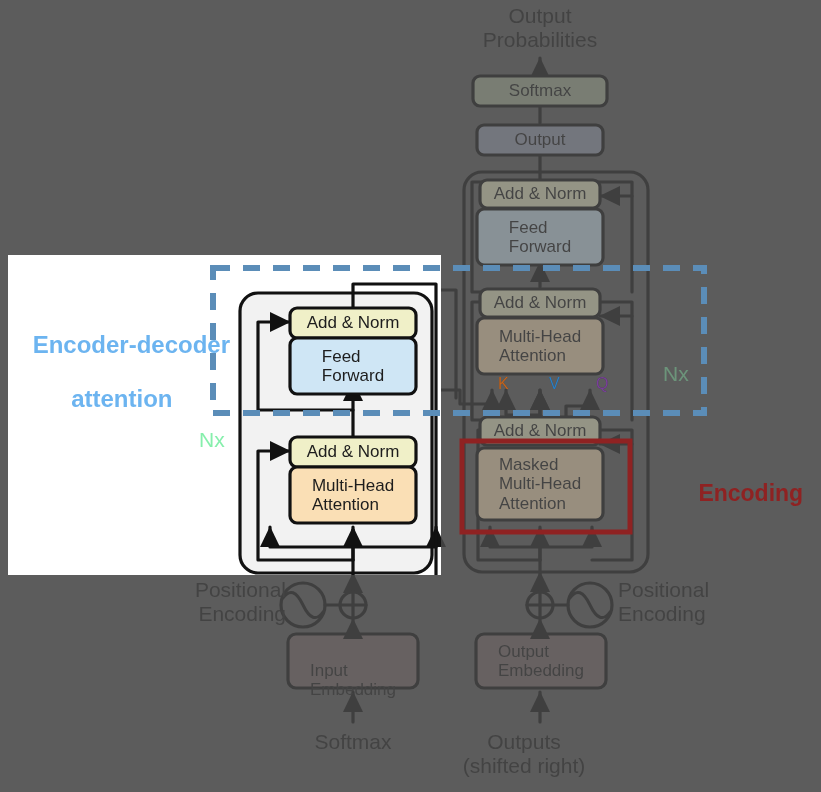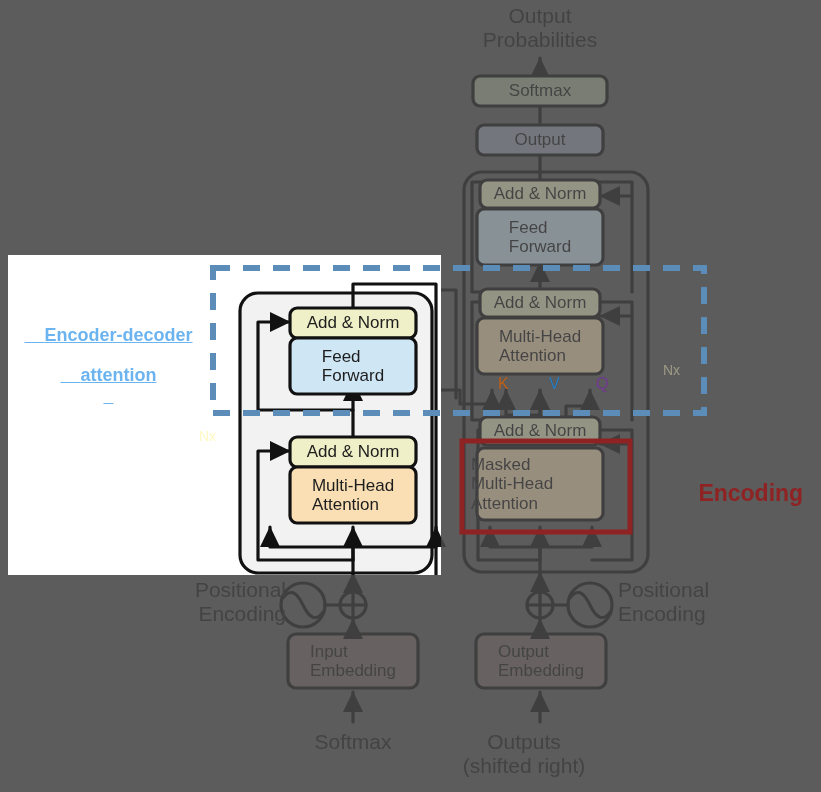--- a/index.html
+++ b/index.html
@@ -53,22 +53,22 @@
     white-space: pre;
     line-height: 1.12;
   }
   .kvq {
     position: absolute;
     font-size: 16px;
     font-weight: 500;
   }
   .nx {
     position: absolute;
-    font-size: 14px;
-    color: #fef9c3;
+    font-size: 21px;
+    color: #86efac;
   }
   
   #white-panel {
     position: absolute;
     background: #ffffff;
   }
   
   #dim-veil {
     position: absolute;
     left: 0; top: 0;
@@ -216,40 +216,40 @@
     <div class="boxlbl" style="left:473px; top:76px; width:134px; height:30px;">Softmax</div>
     <div class="boxlbl" style="left:477px; top:125px; width:126px; height:30px;">Output</div>
 
     <div class="boxlbl" style="left:480px; top:180px; width:120px; height:28px;">Add &amp; Norm</div>
     <div class="boxlbl" style="left:477px; top:209px; width:126px; height:56px;">Feed
 Forward</div>
     <div class="boxlbl" style="left:480px; top:289px; width:120px; height:28px;">Add &amp; Norm</div>
     <div class="boxlbl" style="left:477px; top:318px; width:126px; height:56px;">Multi-Head
 Attention</div>
     <div class="boxlbl" style="left:480px; top:417px; width:120px; height:28px;">Add &amp; Norm</div>
-    <div class="boxlbl" style="left:449px; top:448px; width:126px; height:72px;">Masked
+    <div class="boxlbl" style="left:477px; top:448px; width:126px; height:72px;">Masked
 Multi-Head
 Attention</div>
 
     <div class="kvq" style="left:498px; top:375px;">K</div>
     <div class="kvq" style="left:549px; top:375px;">V</div>
     <div class="kvq" style="left:596px; top:375px;">Q</div>
 
     <div class="nx" style="left:663px; top:362px;">Nx</div>
 
     <div class="boxlbl" style="left:290px; top:308px; width:126px; height:30px;">Add &amp; Norm</div>
     <div class="boxlbl" style="left:290px; top:338px; width:126px; height:56px;">Feed
 Forward</div>
     <div class="boxlbl" style="left:290px; top:437px; width:126px; height:30px;">Add &amp; Norm</div>
     <div class="boxlbl" style="left:290px; top:467px; width:126px; height:56px;">Multi-Head
 Attention</div>
 
     <div class="nx" style="left:199px; top:428px;">Nx</div>
 
-    <div class="boxlbl" style="left:288px; top:634px; width:130px; height:54px;">Input
+    <div class="boxlbl" style="left:288px; top:653px; width:130px; height:54px;">Input
 Embedding</div>
     <div class="boxlbl" style="left:476px; top:634px; width:130px; height:54px;">Output
 Embedding</div>
 
     <div class="lbl" style="left:176px; top:578px; width:110px; text-align:right;">Positional
 Encoding</div>
     <div class="lbl" style="left:618px; top:578px; width:150px; text-align:left;">Positional
 Encoding</div>
 
     <div class="lbl" style="left:253px; top:730px; width:200px;">Softmax</div>
@@ -300,21 +300,21 @@
     <div class="boxlbl" style="left:282px; top:212px; width:126px; height:56px;">Multi-Head
 Attention</div>
     <div class="nx" style="left:191px; top:173px;">Nx</div>
   </div>
 
   <svg class="layer" viewBox="0 0 821 792">
     <rect x="213" y="268" width="491" height="145" fill="none" stroke="#5b8db8" stroke-width="6" stroke-dasharray="17 13" stroke-linecap="butt"></rect>
     <rect x="462" y="441" width="168" height="91" fill="none" stroke="#8f2222" stroke-width="5"></rect>
   </svg>
 
-  <div class="annot" style="left:6px; top:305px; width:205px; color:#6cb4f0; font-size:18px;text-decoration:underline;">
+  <div class="annot" style="left:6px; top:305px; width:205px; color:#6cb4f0; font-size:24px;">
     <span>Encoder-decoder</span><br>
     <span>attention</span>
   </div>
 
   <div class="annot" style="left:648px; top:455px; width:180px; color:#8f2222; font-size:23px;">
     <span>Encoding</span><br>
   </div>
 
   <div class="kvq" style="left:498px; top:375px; color:#c4651f;">K</div>
   <div class="kvq" style="left:549px; top:375px; color:#2b7fc4;">V</div>

